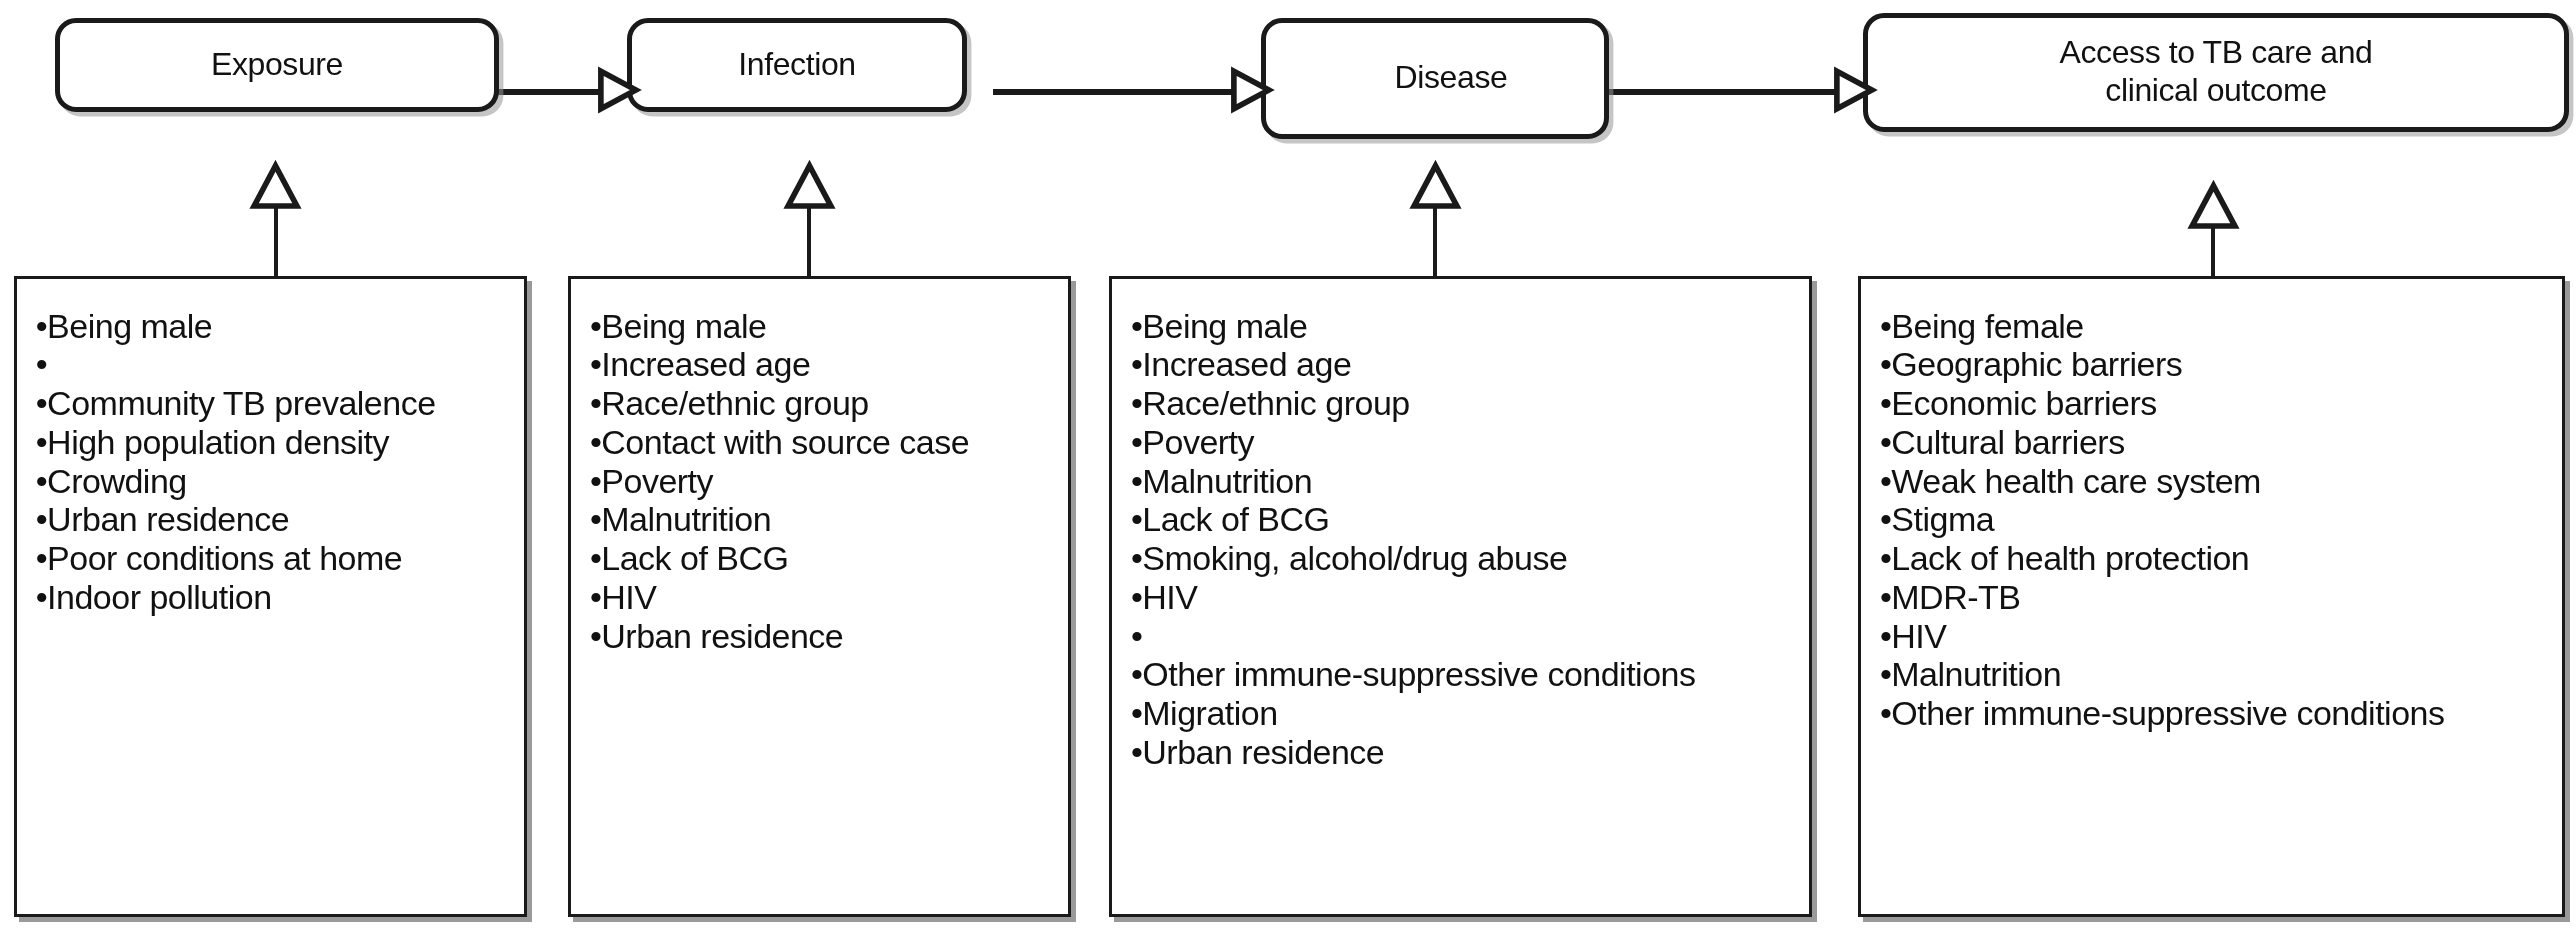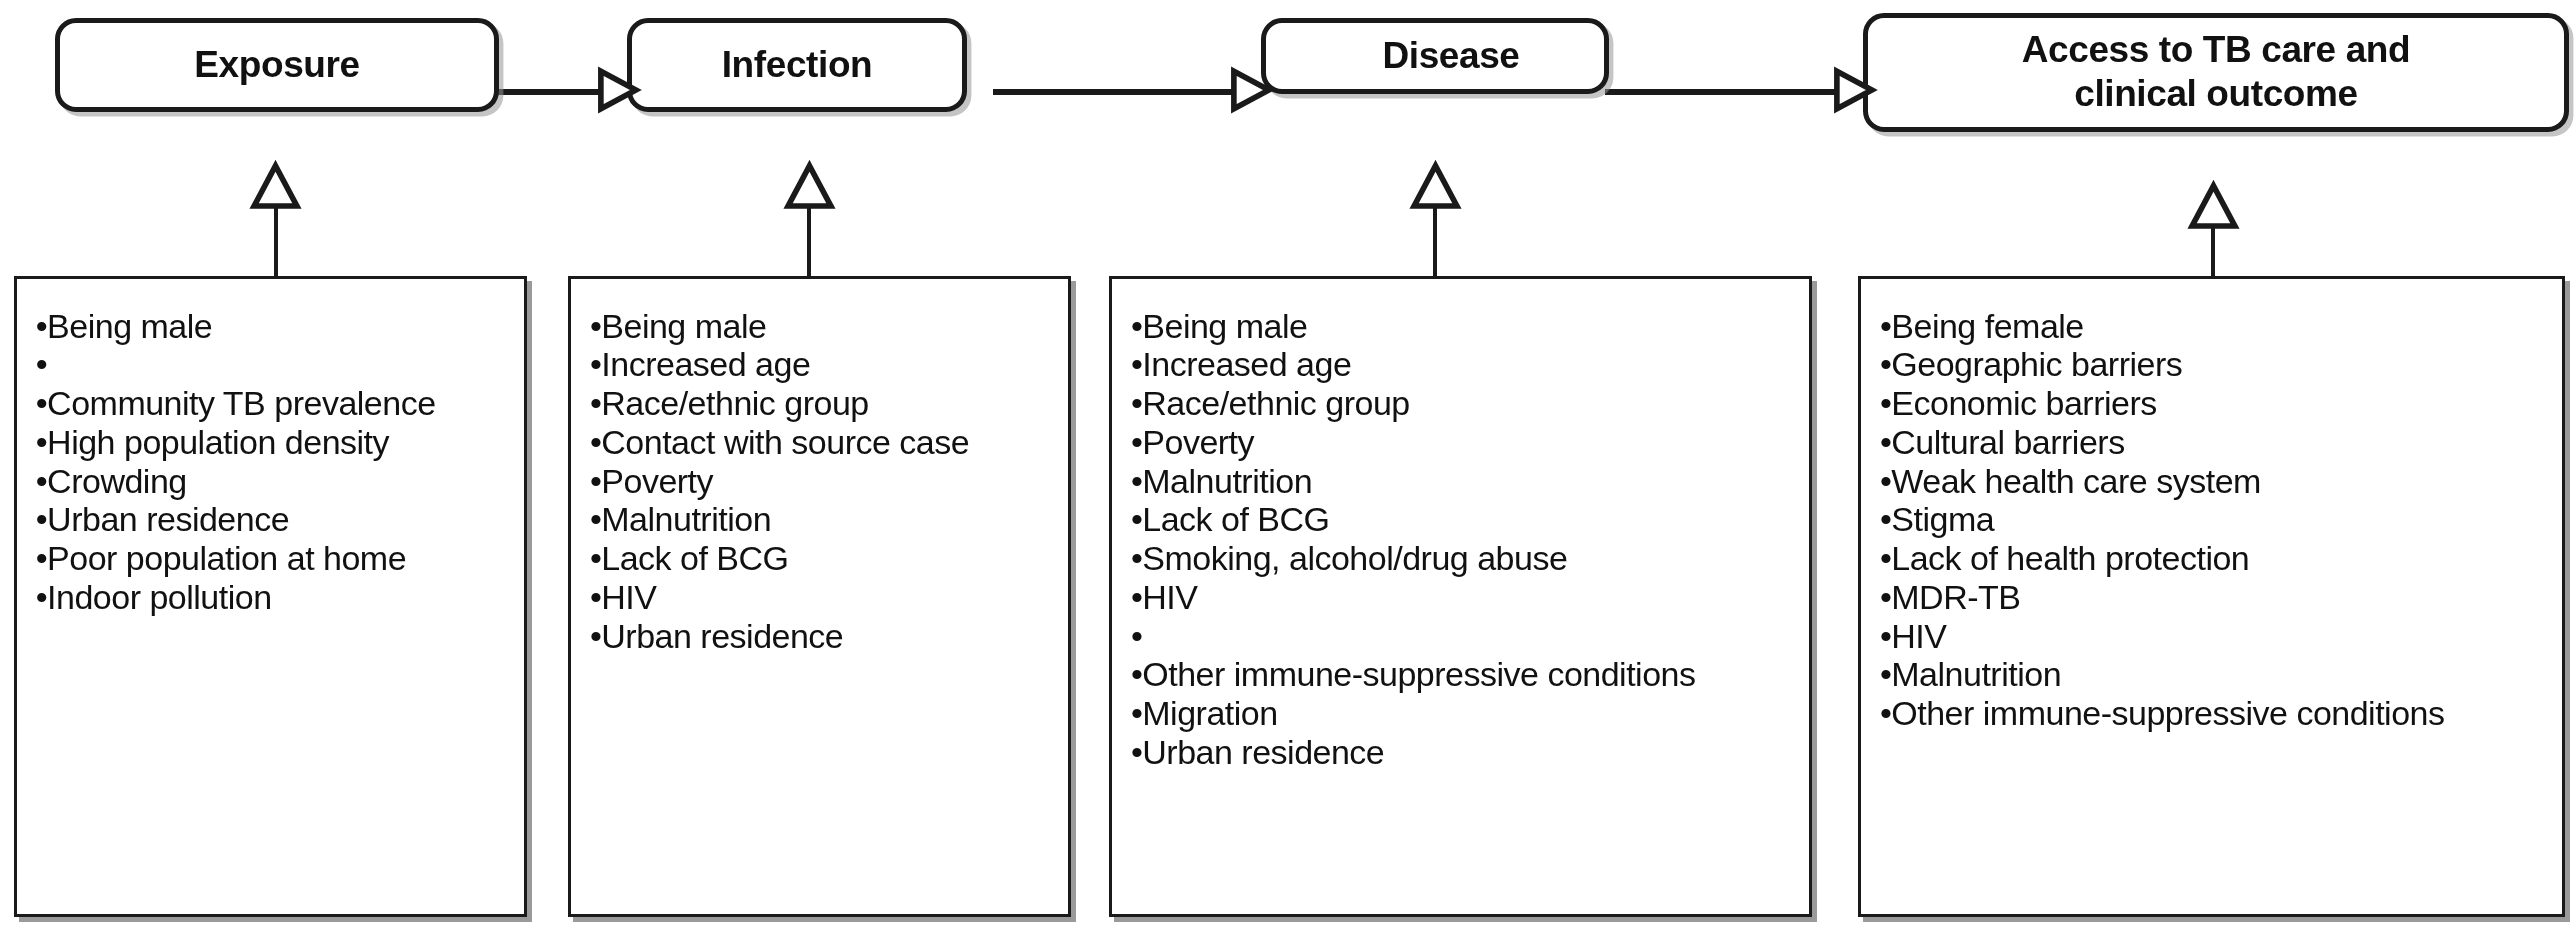--- a/index.html
+++ b/index.html
@@ -24,26 +24,26 @@
     background: #ffffff;
     border: 5.6px solid #1a1a1a;
     border-radius: 21px;
     display: flex;
     align-items: center;
     justify-content: center;
     box-shadow: 4.4px 4.4px 0 0 rgba(150,150,150,0.55);
     z-index: 5;
   }
   .stage-label {
-    font-size: 37px;
+    font-size: 32px;
     line-height: 1.18;
     color: #111111;
     text-align: center;
     letter-spacing: -0.4px;
-    font-weight: 700;
+    font-weight: 400;
     white-space: pre-line;
     padding: 0 8.8px;
   }
 
   
   .list-box {
     position: absolute;
     box-sizing: border-box;
     background: #ffffff;
     border: 3.1px solid #1a1a1a;
@@ -128,21 +128,21 @@
   </svg>
 
   <div class="stage-box" style="left:55px; top:17.5px; width:444px; height:94px;">
     <div class="stage-label">Exposure</div>
   </div>
 
   <div class="stage-box" style="left:627px; top:17.5px; width:340px; height:94px;">
     <div class="stage-label">Infection</div>
   </div>
 
-  <div class="stage-box" style="left:1261px; top:17.5px; width:348px; height:76px;padding-left:32px;">
+  <div class="stage-box" style="left:1261px; top:17.5px; width:348px; height:121px;padding-left:32px;">
     <div class="stage-label">Disease</div>
   </div>
 
   <div class="stage-box" style="left:1863px; top:12.5px; width:706px; height:119px;">
     <div class="stage-label">Access to TB care and
 clinical outcome</div>
   </div>
 
   <div class="list-box" style="left:13.8px; top:276px; width:513px; height:641px;">
     <div class="list-inner" id="list-0">
@@ -164,21 +164,21 @@
         <div class="factor-item">
           <span class="bullet">•</span>
           <span>Crowding</span>
         </div>
         <div class="factor-item">
           <span class="bullet">•</span>
           <span>Urban residence</span>
         </div>
         <div class="factor-item">
           <span class="bullet">•</span>
-          <span>Poor population at home</span>
+          <span>Poor conditions at home</span>
         </div>
         <div class="factor-item">
           <span class="bullet">•</span>
           <span>Indoor pollution</span>
         </div>
       </div>
   </div>
 
   <div class="list-box" style="left:568px; top:276px; width:503px; height:641px;">
     <div class="list-inner" id="list-1">

